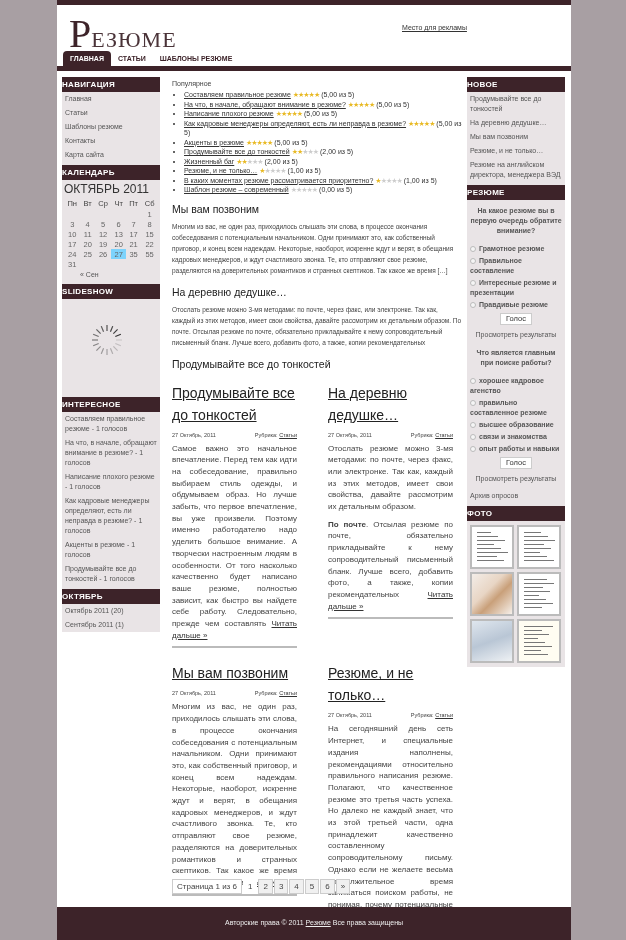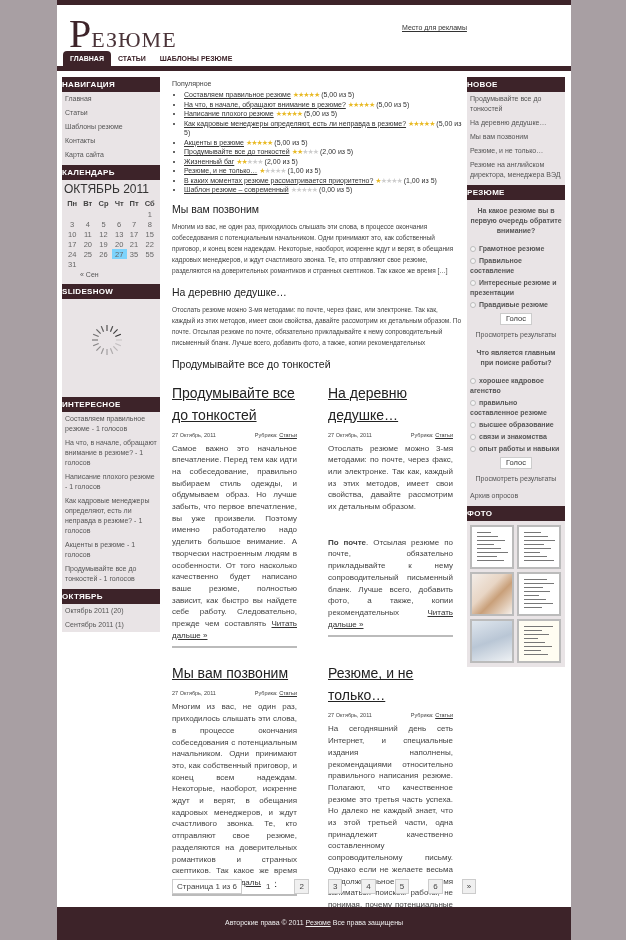--- a/index.html
+++ b/index.html
@@ -15,21 +15,21 @@
 .nav .tab{font-size:7px;font-weight:bold;padding:0 7px;line-height:16px;color:#3d2329}
 .nav .tab.active{background:#3d2329;color:#fff;border-radius:4px 4px 0 0}
 .navbar{position:absolute;left:0;top:66px;width:514px;height:5px;background:#3d2329}
 .lcol{position:absolute;left:5px;top:77px;width:98px;background:#e9e4e6}
 .rcol{position:absolute;left:410px;top:77px;width:98px;background:#e9e4e6}
 .wh{background:#3d2329;color:#fff;font-size:8px;font-weight:bold;text-align:left;height:15px;line-height:15px;letter-spacing:.3px}
 .wlist div{font-size:7px;color:#555;padding:2px 3px;line-height:10px}
 .cal{padding:2px 2px 6px}
 .cal .mt{font-size:12px;color:#333;margin-bottom:2px}
 .cal table{width:100%;border-collapse:collapse}
-.cal th{font-size:7.5px;color:#444;font-weight:bold;text-align:center;height:11px}
+.cal th{font-size:7.5px;color:#444;font-weight:normal;text-align:center;height:11px}
 .cal td{font-size:7.5px;color:#666;text-align:center;height:10px}
 .cal td.today{background:#7dd3fc}
 .cal .prev{font-size:7px;color:#555;padding-left:16px;margin-top:2px}
 .slide{height:88px;position:relative}
 .spinner{position:absolute;left:28px;top:24px;width:34px;height:34px}
 .poll{padding:3px 3px}
 .poll .q{font-size:7px;font-weight:bold;color:#555;text-align:center;line-height:10px;margin:3px 0 8px}
 .poll .opt{font-size:7px;font-weight:bold;color:#555;line-height:10px;margin-bottom:2px}
 .poll .opt .rd{display:inline-block;width:6px;height:6px;border-radius:50%;border:1px solid #bbb;background:#f5f5f5;margin-right:3px;vertical-align:-1px}
 .poll .btn{display:block;margin:3px auto;width:32px;height:12px;background:#fff;border:1px solid #ccc;font-size:7.5px;text-align:center;line-height:10px;color:#333}
@@ -48,21 +48,21 @@
 .sec h3{font-size:10.5px;font-weight:normal;color:#222;margin:8px 0 6px}
 .sec p{font-size:6.5px;line-height:11px;color:#444}
 .grid2{display:grid;grid-template-columns:125px 125px;column-gap:31px;margin-top:12px}
 .post{margin-bottom:14px}
 .post h2{font-size:14px;font-weight:normal;line-height:22px;color:#222;text-decoration:underline;margin-bottom:6px}
 .post .meta{display:flex;justify-content:space-between;font-size:5.5px;color:#444;margin-bottom:5px}
 .post .meta a{text-decoration:underline}
 .post p{font-size:8px;line-height:11.7px;text-align:justify;color:#444}
 .post p a{text-decoration:underline;color:#333}
 .post hr{border:none;border-top:2px solid #bbb;margin-top:5px}
-.pager{position:absolute;left:115px;top:879px;display:flex;gap:19px}
+.pager{position:absolute;left:115px;top:879px;display:flex;gap:1px}
 .pager span{font-size:8px;border:1px solid #ccc;height:15px;line-height:13px;padding:0 4px;background:#f0f0f0;color:#444}
 .pager span.info{background:#fff}
 .pager span.cur{background:#fff;border-color:#fff}
 .footer{position:absolute;left:0;top:907px;width:514px;height:33px;background:#3d2329;color:#eee;font-size:7px;text-align:center;line-height:31px}
 .footer a{color:#eee;text-decoration:underline}
 </style>
 </head>
 <body>
 
 <div class="page">
@@ -302,21 +302,21 @@
         <p><span>Самое важно это начальное впечатление. Перед тем как идти на собеседование, правильно выбираем стиль одежды, и обдумываем образ. Но лучше забыть, что первое впечатление, вы уже произвели. Поэтому именно работодателю надо уделить большое внимание. А творчески настроенным людям в особенности. От того насколько качественно будет написано ваше резюме, полностью зависит, как быстро вы найдете себе работу. Следовательно, прежде чем составлять </span><a>Читать дальше »</a></p>
         <hr>
       </div>
       <div class="post">
         <h2>На деревню дедушке…</h2>
         <div class="meta">
             <span>27 Октябрь, 2011</span>
             <span><span>Рубрика:</span> <a>Статьи</a></span>
           </div>
         <p>Отослать резюме можно 3-мя методами: по почте, через факс, или электронке. Так как, каждый из этих методов, имеет свои свойства, давайте рассмотрим их детальным образом.</p>
-        <p style="margin-top:24px"><b>По почте</b><span>. Отсылая резюме по почте, обязательно прикладывайте к нему сопроводительный письменный бланк. Лучше всего, добавить фото, а также, копии рекомендательных </span><a>Читать дальше »</a></p>
+        <p style="margin-top:6px"><b>По почте</b><span>. Отсылая резюме по почте, обязательно прикладывайте к нему сопроводительный письменный бланк. Лучше всего, добавить фото, а также, копии рекомендательных </span><a>Читать дальше »</a></p>
         <hr>
       </div>
       <div class="post">
         <h2>Мы вам позвоним</h2>
         <div class="meta">
             <span>27 Октябрь, 2011</span>
             <span><span>Рубрика:</span> <a>Статьи</a></span>
           </div>
         <p><span>Многим из вас, не один раз, приходилось слышать эти слова, в процессе окончания собеседования с потенциальным начальником. Одни принимают это, как собственный приговор, и конец всем надеждам. Некоторые, наоборот, искренне ждут и верят, в обещания кадровых менеджеров, и ждут счастливого звонка. Те, кто отправляют свое резюме, разделяются на доверительных романтиков и странных скептиков. Так какое же время ожидания, </span><a>Читать дальше »</a></p>
         <hr>

